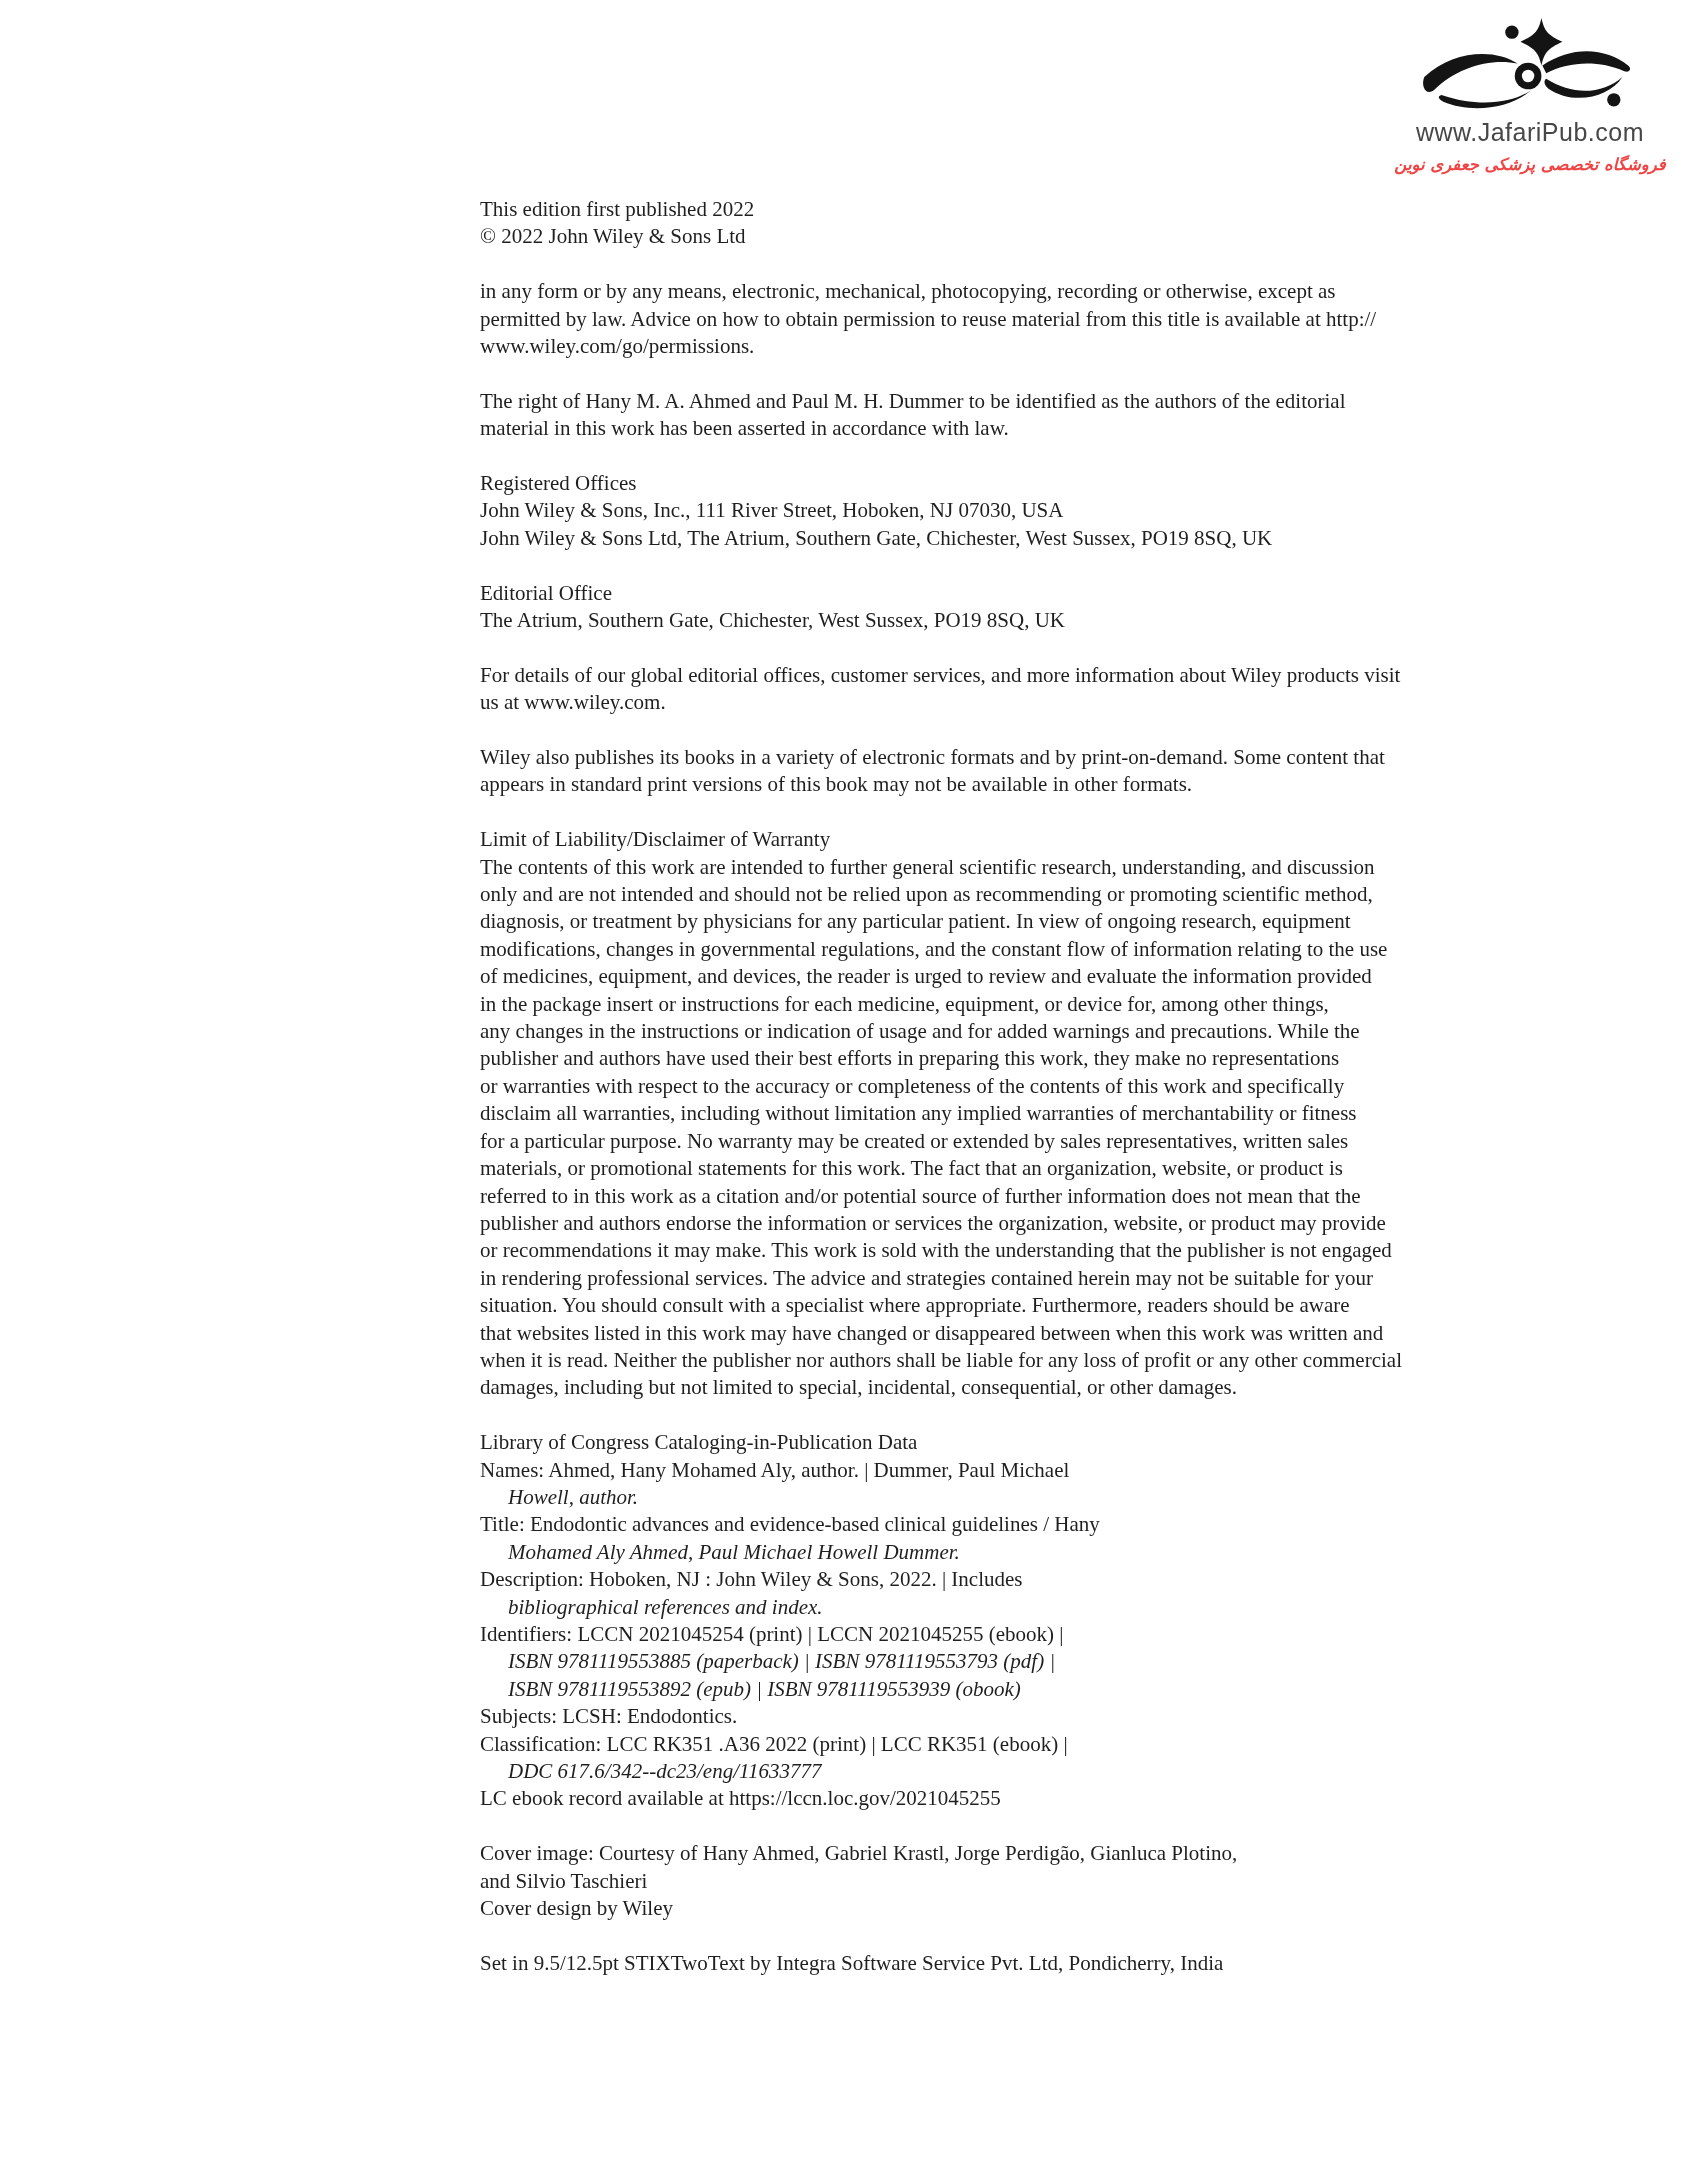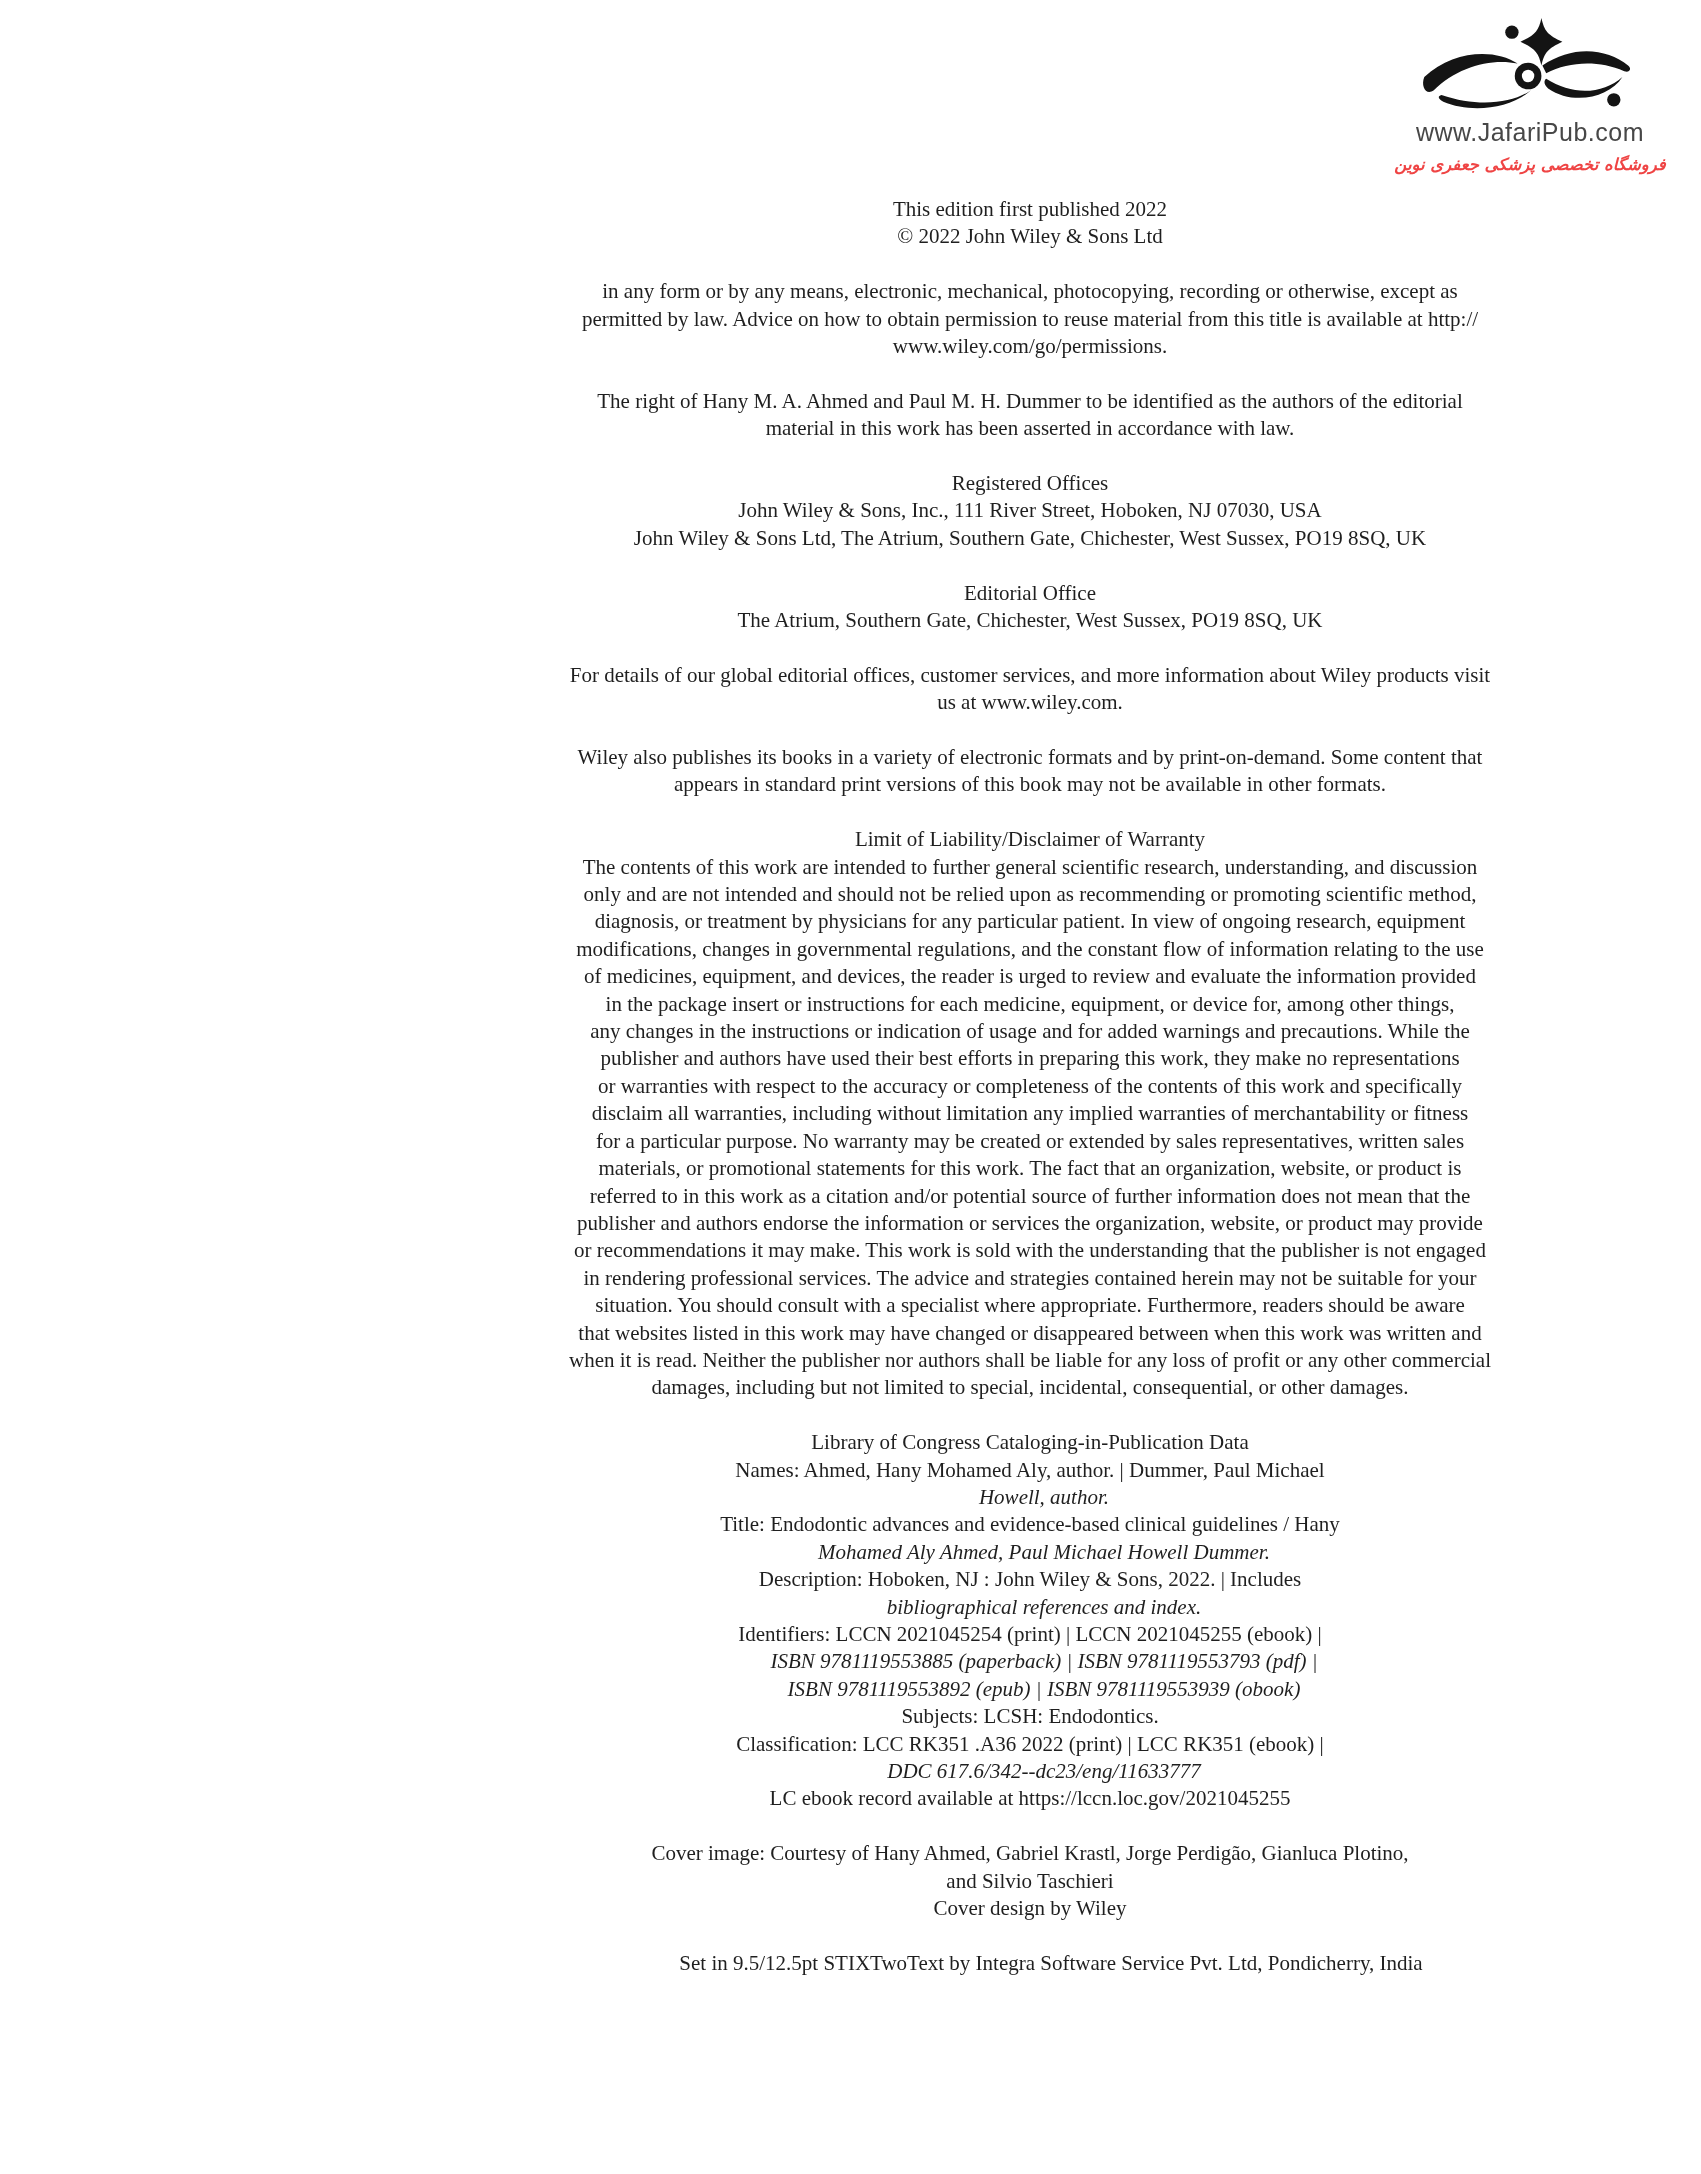--- a/index.html
+++ b/index.html
@@ -47,24 +47,23 @@
   }
 
   
   .content {
     position: absolute;
     left: 480px;
     top: 196px;
     width: 1100px;
     font-size: 21px;
     line-height: 27.4px;
-    text-align: center;
   }
   .block { margin: 0 0 27.4px 0; }
-  .block:last-child { margin-bottom: 0; margin-left: 42px; }
+  .block:last-child { margin-bottom: 0; }
   .line { white-space: pre; }
   .line.italic { }
   .line.indent { padding-left: 28px; font-style: italic; }
 </style>
 </head>
 <body>
 
 <div class="logo-wrap">
   <div class="logo-mark">
     <svg viewBox="0 0 230 105" width="220" height="100">

